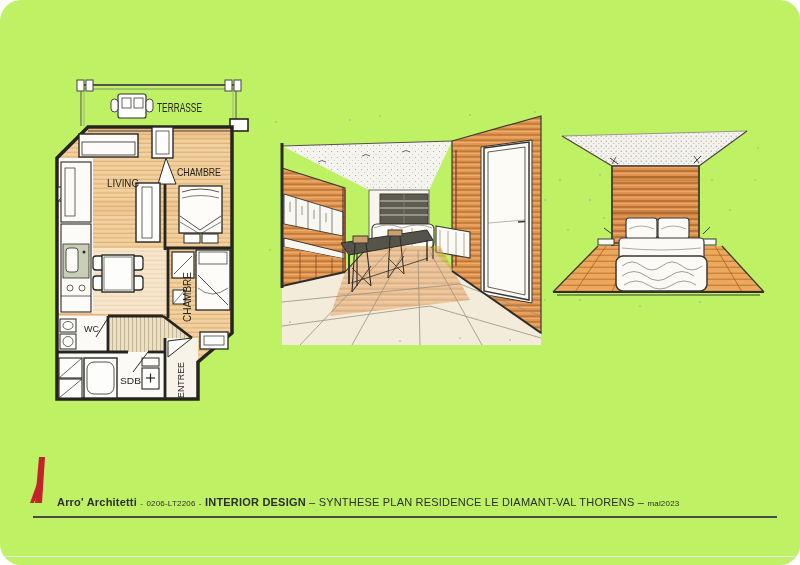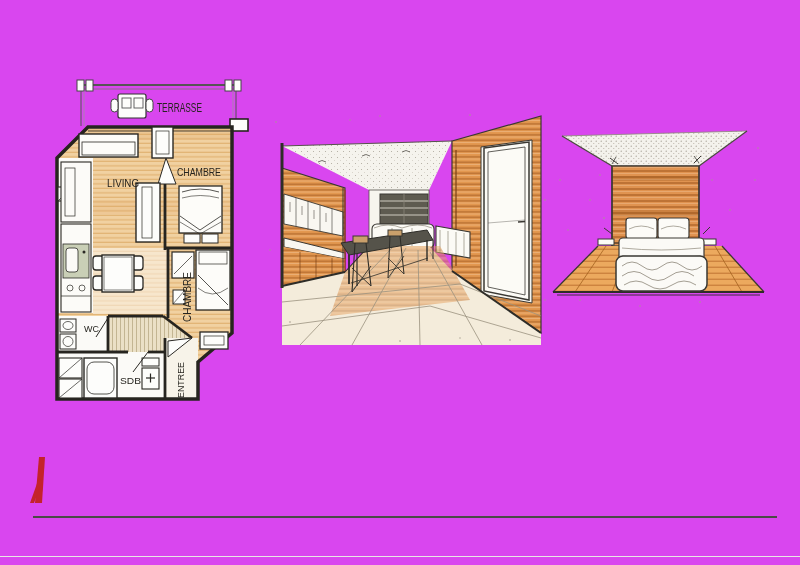--- a/index.html
+++ b/index.html
@@ -1,19 +1,20 @@
 <!DOCTYPE html>
 <html><head>
 <meta charset="utf-8">
 <style>
   html,body{margin:0;padding:0;background:#ffffff;}
   .page{
-    position:relative;width:800px;height:565px;background:#d946ef;
+    position:relative;width:800px;height:565px;background:#bef264;
     font-family:"Liberation Sans",sans-serif;overflow:hidden;
     border-right:1px solid #e3e3e0;
+    border-radius:21px;
   }
   .scan-edge-bottom{position:absolute;left:0;top:556px;width:800px;height:1px;background:#e8e8e4;}
   svg text{font-family:"Liberation Sans",sans-serif;fill:#26241f;}
   .footer-line{
     position:absolute;left:57px;top:496px;font-size:11px;color:#2e2d2a;
     white-space:nowrap;letter-spacing:.2px;
   }
   .footer-line .b{font-weight:bold;}
   .footer-line .sm{font-size:8px;}
   .footer-rule{position:absolute;left:33px;top:516px;width:744px;height:2px;background:#4a4a46;}
@@ -393,16 +394,27 @@
       <circle cx="640" cy="306" r="0.7" fill="#a49c8d"></circle>
         <circle cx="758" cy="148" r="0.7" fill="#a49c8d"></circle>
     </g>
   </svg>
 
   <svg class="logo" viewBox="0 0 20 46">
     <polygon points="9,0 15,0 12,46 5,46" fill="#c4232b"></polygon>
     <polygon points="9,21 12,25 4,46 0,46" fill="#c4232b"></polygon>
   </svg>
 
+  <div class="footer-line">
+    <span class="b">Arro' Architetti</span>
+    <span class="sm">-</span>
+    <span class="sm">0206-LT2206</span>
+    <span class="sm">-</span>
+    <span class="b">INTERIOR DESIGN</span>
+    <span>–</span>
+    <span>SYNTHESE PLAN RESIDENCE LE DIAMANT-VAL THORENS</span>
+    <span>–</span>
+    <span class="sm">mai2023</span>
+  </div>
 
   <div class="footer-rule"></div>
   <div class="scan-edge-bottom"></div>
 </div>
 
 </body></html>

